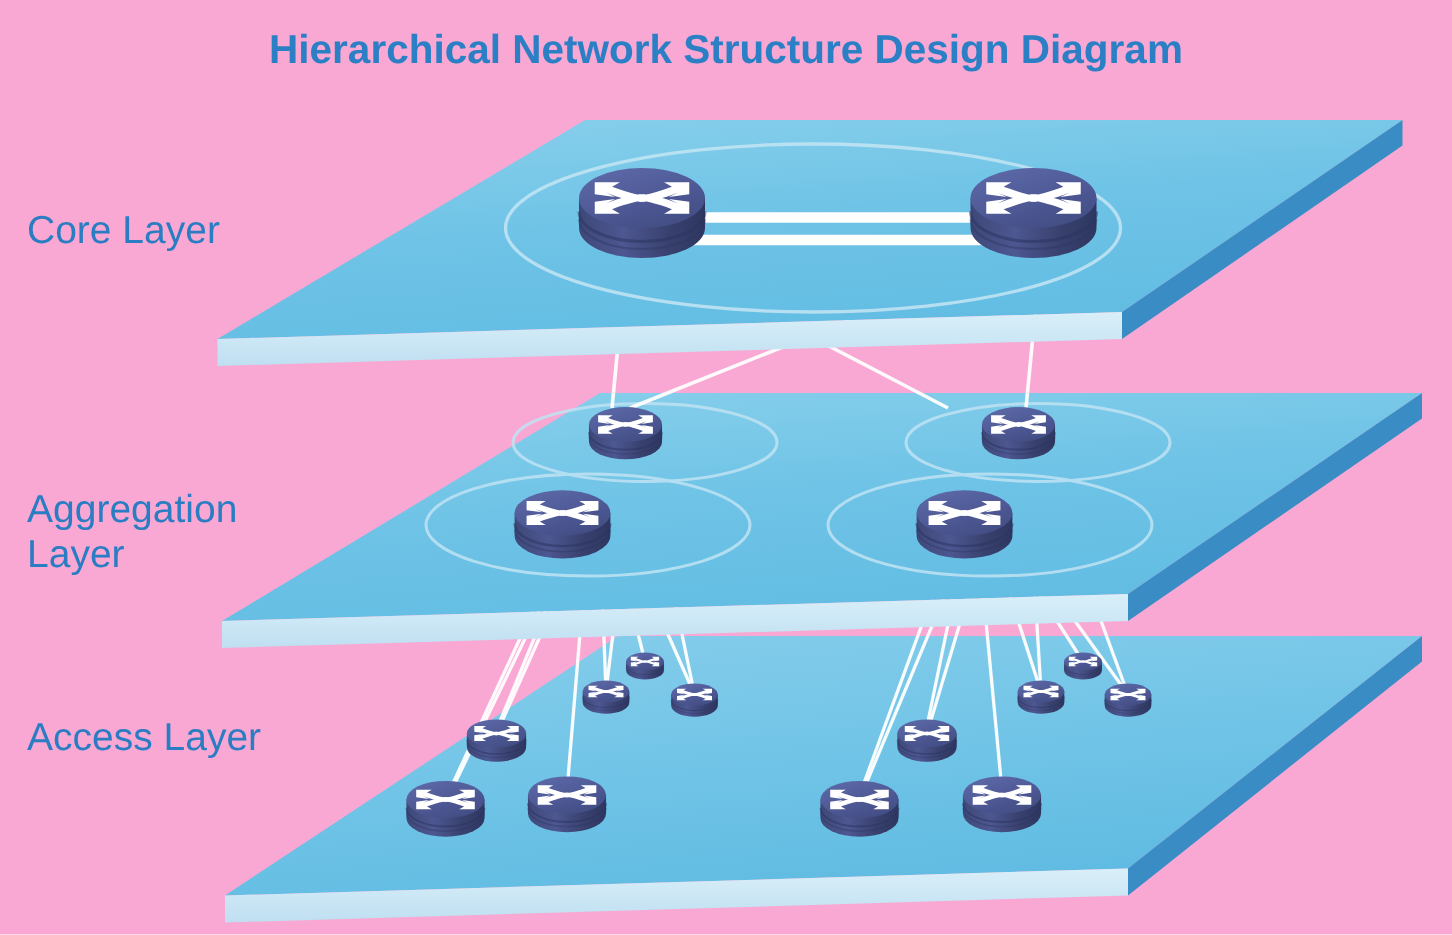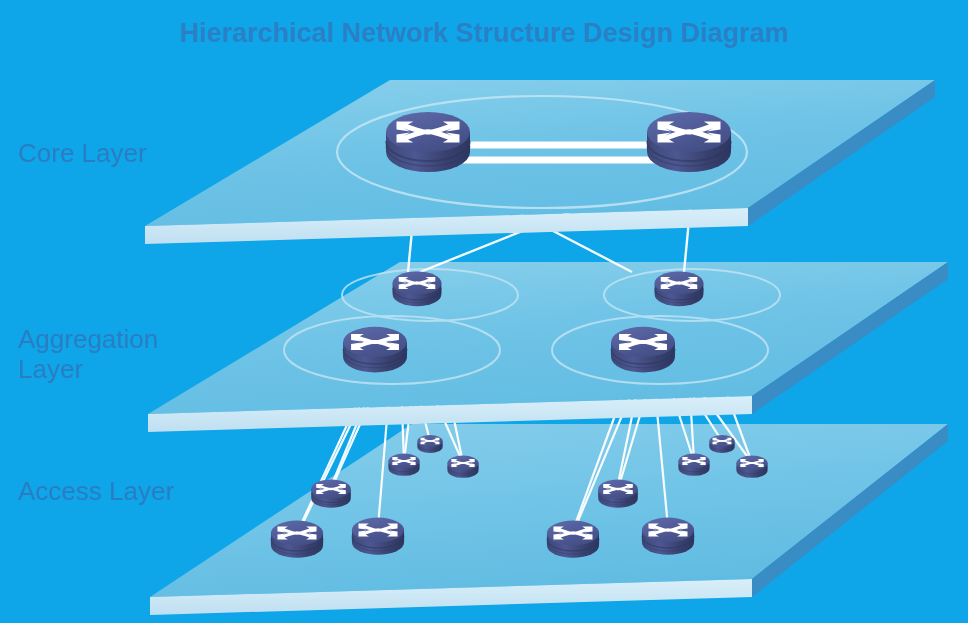--- a/index.html
+++ b/index.html
@@ -1,17 +1,17 @@
 <!DOCTYPE html>
 <html><head>
 <meta charset="utf-8">
 <style>
   html,body{margin:0;padding:0;background:#ffffff;}
   body{width:968px;height:623px;overflow:hidden;font-family:"Liberation Sans",sans-serif;}
-  #stage{position:relative;width:968px;height:623px;background:#0ea5e9;}
+  #stage{position:relative;width:968px;height:623px;background:#f9a8d4;}
   #diagram{position:absolute;inset:0;}
   .title-text{
     font-family:"Liberation Sans",sans-serif;
     font-size:27px;font-weight:700;fill:#2b7fc4;
   }
   .layer-label{
     font-family:"Liberation Sans",sans-serif;
     font-size:26px;font-weight:400;fill:#2a7dc2;
   }
 </style>

